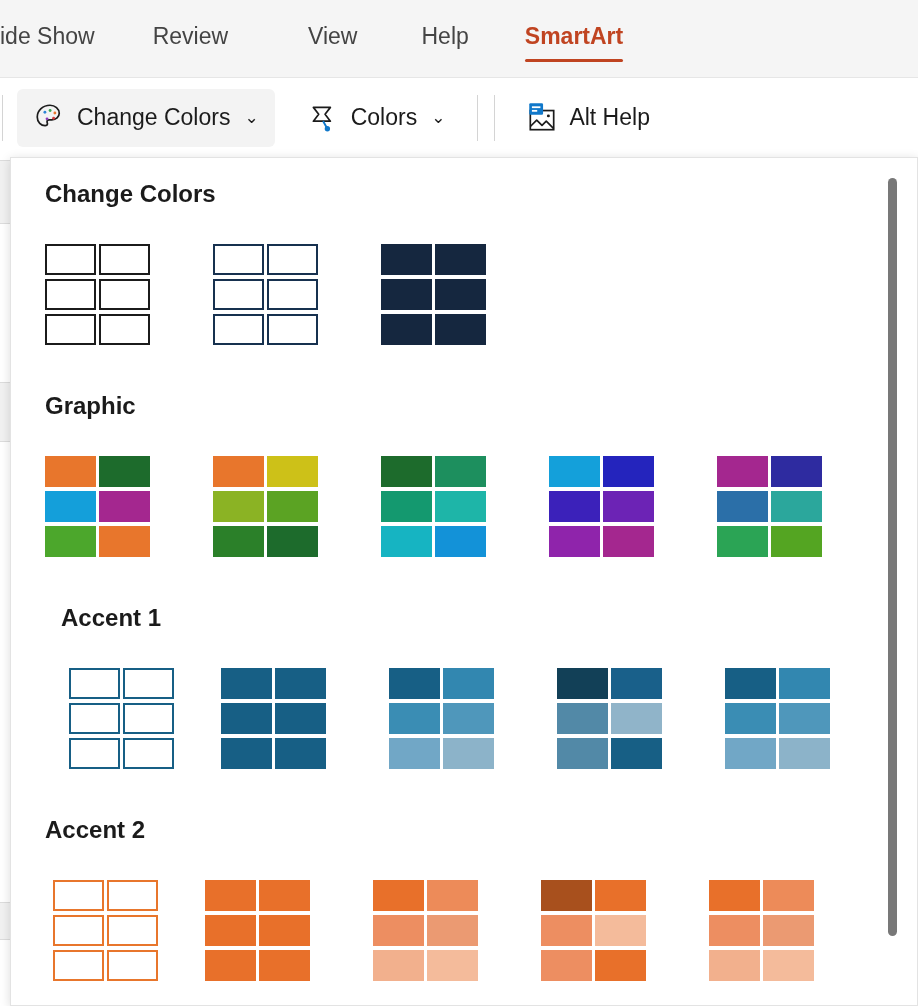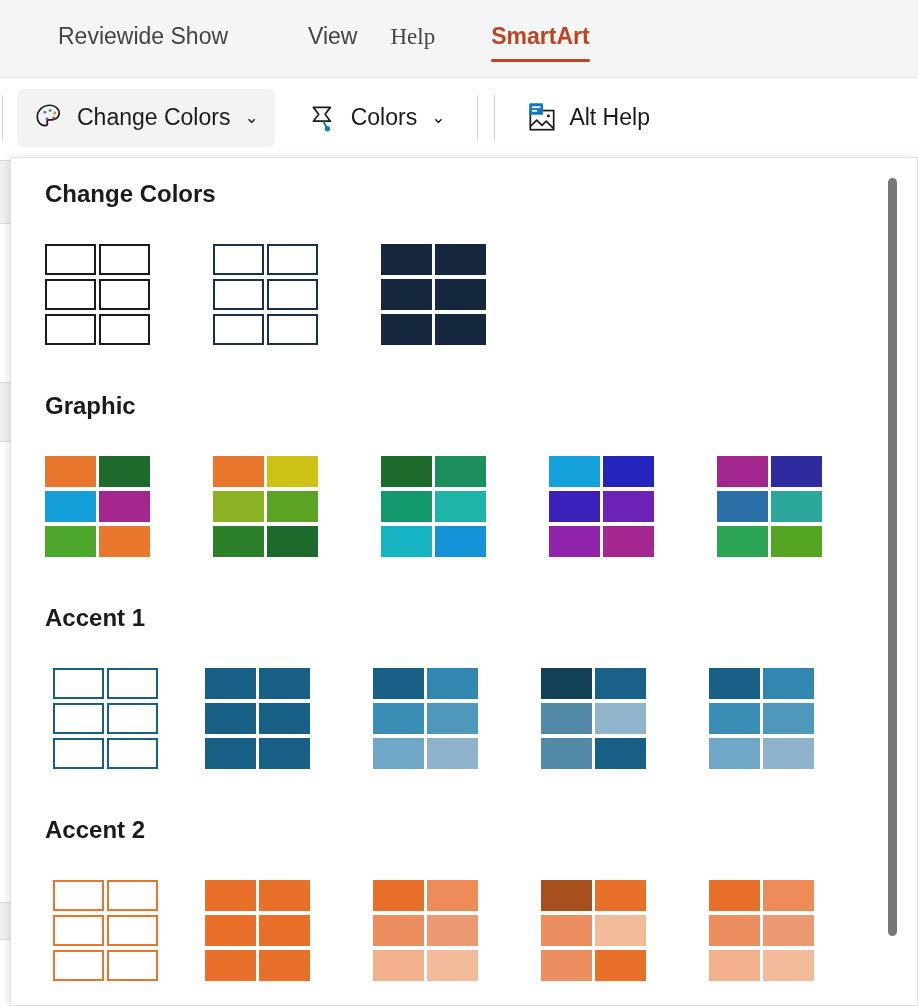--- a/index.html
+++ b/index.html
@@ -102,30 +102,30 @@
     background: #787878; border-radius: 5px;
     cursor: grab;
   }
 </style>
 </head>
 <body>
 
 <div id="app">
 
   <div class="ribbon-tabs">
+    <div class="tab" style="margin-left:0px;">
+        <span>ide Show</span>
+      </div>
     <div class="tab" style="margin-left:58px;">
         <span>Review</span>
       </div>
-    <div class="tab" style="margin-left:0px;">
-        <span>ide Show</span>
-      </div>
     <div class="tab" style="margin-left:80px;">
         <span>View</span>
       </div>
-    <div class="tab" style="margin-left:33px;font-family:Liberation Serif, serif;">
+    <div class="tab" style="margin-left:64px;">
         <span>Help</span>
       </div>
     <div class="tab active" style="margin-left:56px;">
         <span>SmartArt</span>
       </div>
   </div>
 
   <div class="toolbar">
 
     <div class="tb-sep" style="margin-left:2px;"></div>
@@ -263,21 +263,21 @@
               <div class="cell" style="background:#2e2ba0;"></div>
               <div class="cell" style="background:#2b6fa8;"></div>
               <div class="cell" style="background:#2ba79c;"></div>
               <div class="cell" style="background:#2ba455;"></div>
               <div class="cell" style="background:#54a522;"></div>
             </div>
           </div>
         </div>
       </div>
 
-      <div style="position:absolute; left:0; top:446px;">
+      <div style="position:absolute; left:16px; top:446px;">
         <div class="section-title">Accent 1</div>
         <div class="swatch-row" style="margin-top:26px;">
           <div class="thumb" style="padding-left:8px;">
             <div class="grid6">
               <div class="cell outline" style="border:2px solid #175f85;"></div>
               <div class="cell outline" style="border:2px solid #175f85;"></div>
               <div class="cell outline" style="border:2px solid #175f85;"></div>
               <div class="cell outline" style="border:2px solid #175f85;"></div>
               <div class="cell outline" style="border:2px solid #175f85;"></div>
               <div class="cell outline" style="border:2px solid #175f85;"></div>

